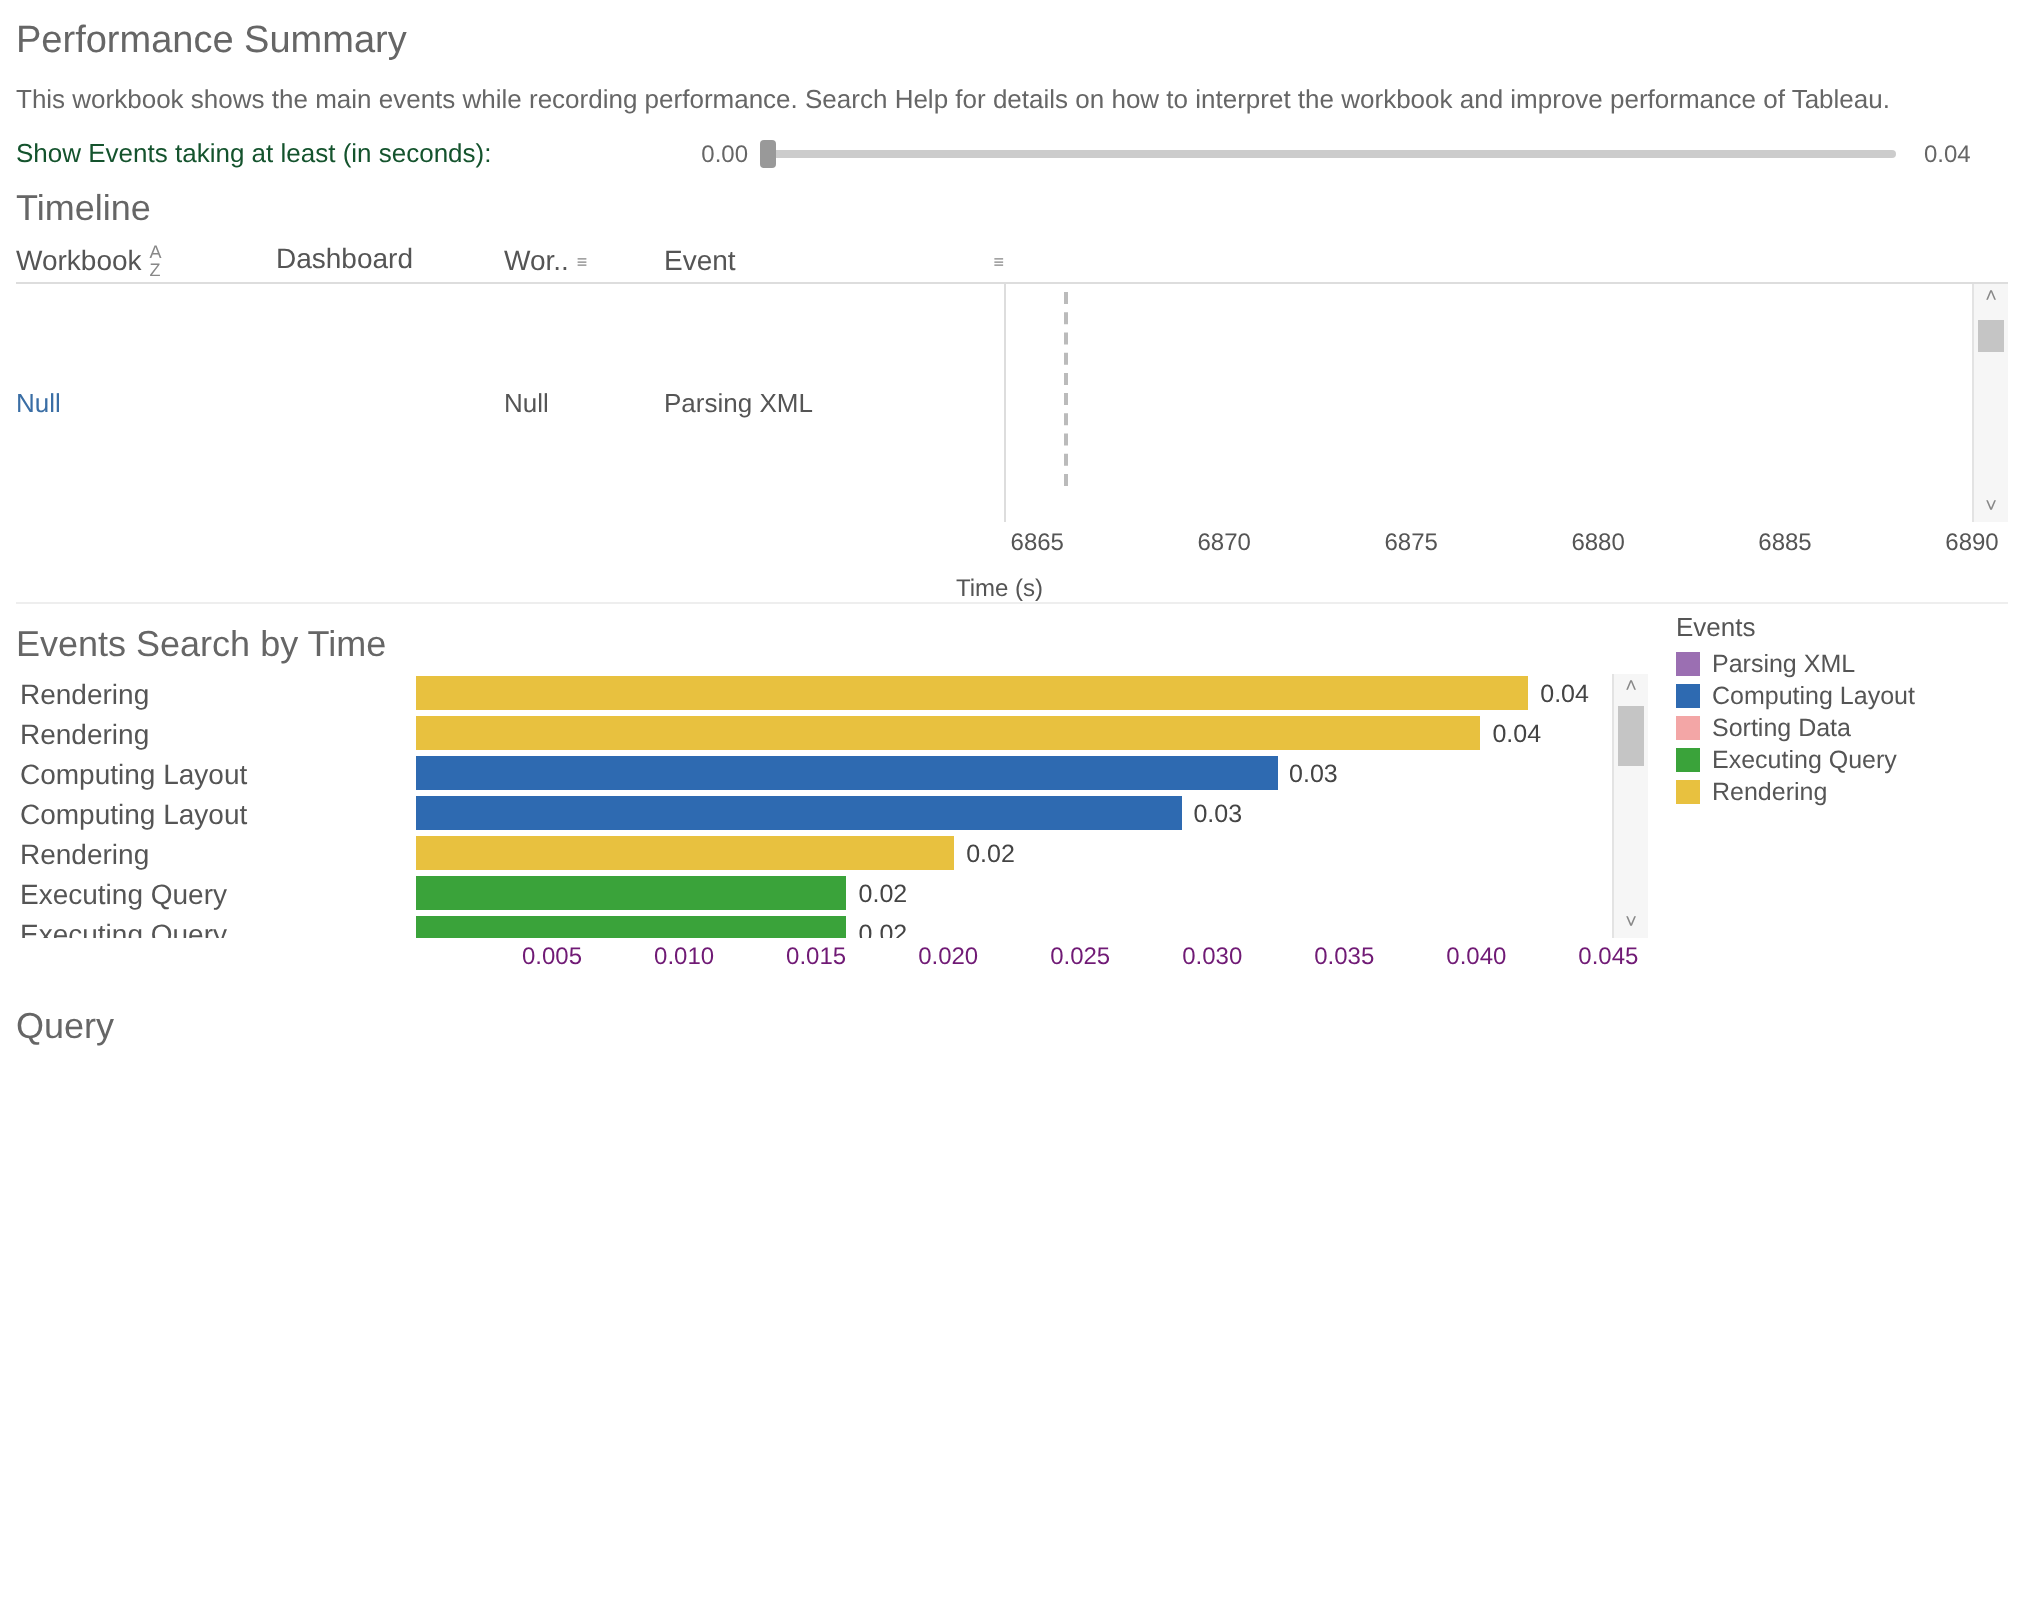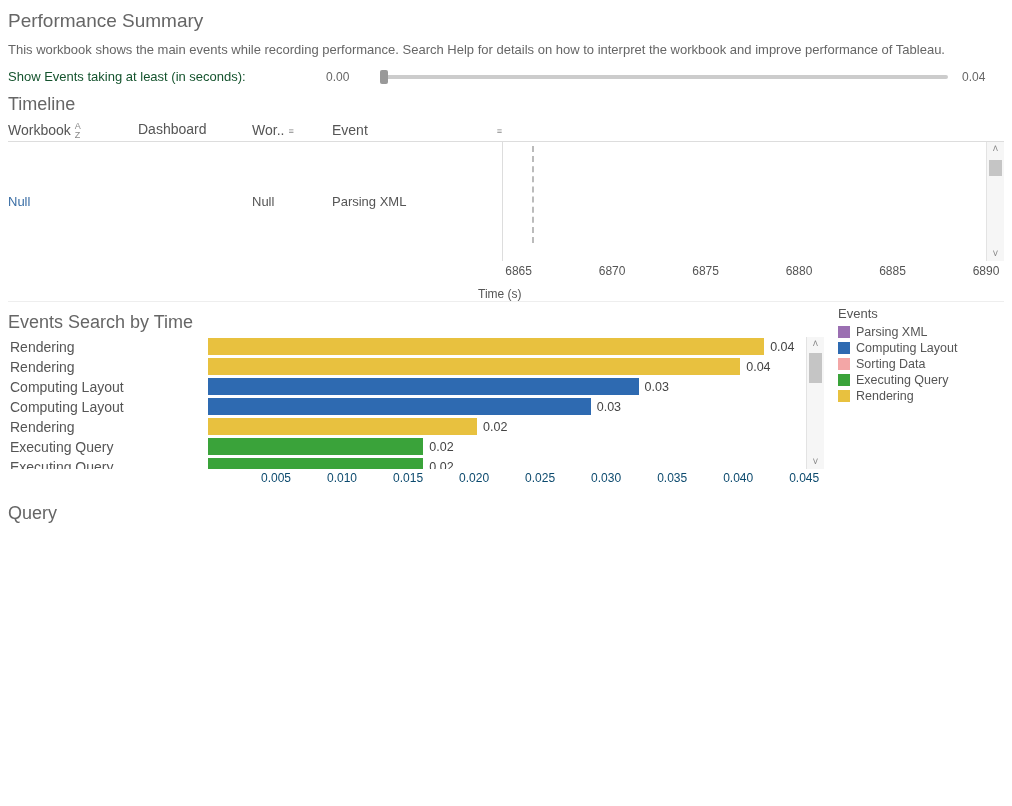--- a/index.html
+++ b/index.html
@@ -23,21 +23,21 @@
     color: #666;
     margin-bottom: 12px;
   }
   .slider-row {
     display: flex;
     align-items: center;
     gap: 8px;
     margin-bottom: 10px;
   }
   .slider-row .lbl { width: 310px; color:#14532d; }
-  .slider-row .minv, .slider-row .maxv { width:48px; color:#666; font-size:12px; }
+  .slider-row .minv, .slider-row .maxv { width:48px; text-align:right; color:#666; font-size:12px; }
   .slider-row .maxv { text-align:left; padding-left:6px;}
   .slider-track {
     flex: 1;
     height: 4px;
     background: #ccc;
     position: relative;
     border-radius: 2px;
   }
   .slider-thumb {
     position: absolute;
@@ -142,21 +142,21 @@
   .evt-bars { flex:1; position:relative; overflow:hidden;}
   .evt-bars .bar-row { height:20px; position:relative; }
   .evt-bars .bar { position:absolute; left:0; top:1px; height:17px;}
   .evt-bars .val { position:absolute; top:0; font-size:12.5px; color:#444; line-height:20px;}
   .evt-scroll {
     width:18px; background:#f6f6f6; border-left:1px solid #e3e3e3; position:relative;
   }
   .evt-scroll .arrow { text-align:center; font-size:10px; color:#888; line-height:14px; cursor:pointer;}
   .evt-scroll .sthumb { position:absolute; left:2px; right:2px; top:16px; height:30px; background:#c5c5c5;}
 
-  .evt-axis { margin-left:202px; position:relative; height:18px; font-size:12px; color:#0c4a6e; }
+  .evt-axis { margin-left:202px; position:relative; height:18px; font-size:12px; color:#701a75; }
   .evt-axis .tick { position:absolute; top:2px; transform:translateX(-50%); }
   .evt-axis-label { text-align:center; font-size:12px; color:#555; margin-left:120px; margin-top:2px;}
 
   .query-title { margin-top: 16px; }
 </style>
 </head>
 <body>
 
 <div class="page">
 

